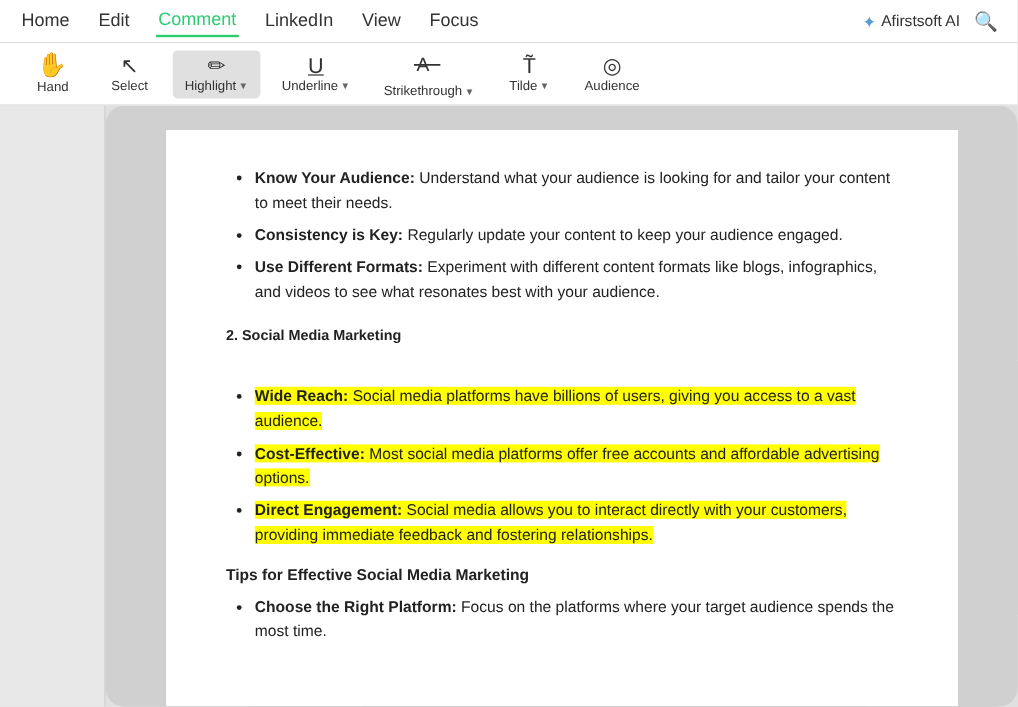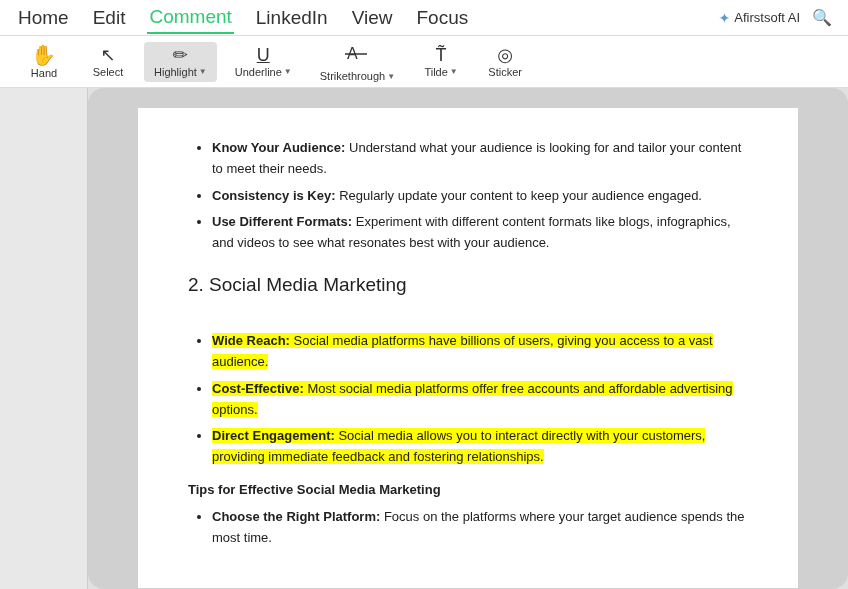--- a/index.html
+++ b/index.html
@@ -14,21 +14,21 @@
       padding: 0 16px;
       height: 36px;
       border-bottom: 1px solid #ddd;
     }
     .menu-items {
       display: flex;
       gap: 20px;
       align-items: center;
     }
     .menu-item {
-      font-size: 19px;
+      font-size: 15px;
       color: #333;
       cursor: pointer;
       padding: 4px 2px;
       text-decoration: none;
     }
     .menu-item.active {
       color: #2ecc71;
       border-bottom: 2px solid #2ecc71;
     }
     .menu-right {
@@ -129,22 +129,22 @@
     
     .bullet-list {
       list-style: disc;
       padding-left: 24px;
       margin-bottom: 12px;
     }
     .bullet-list li {
       margin-bottom: 6px;
     }
     .section-title {
-      font-size: 19px;
-      font-weight: normal;
+      font-size: 12px;
+      font-weight: bold;
       margin: 16px 0 10px 0;
     }
     .highlighted {
       background-color: #ffff00;
     }
     .subsection-title {
       font-weight: bold;
       text-decoration: underline;
       margin-bottom: 8px;
       background-color: #ffff00;
@@ -227,21 +227,21 @@
   <div class="tool-btn">
     <span class="icon" style="font-size:18px;">T̃</span>
     <span class="label">
       <span>Tilde</span>
       <span class="caret">▼</span>
     </span>
   </div>
   <div class="tool-btn">
     <span class="icon" style="font-size:18px;">◎</span>
     <span class="label">
-      <span>Sticker</span>
+      <span>Audience</span>
     </span>
   </div>
 </div>
 
 <div class="content-area">
   <div class="sidebar-left"></div>
   <div class="doc-area">
     <div class="doc-page">
 
       

